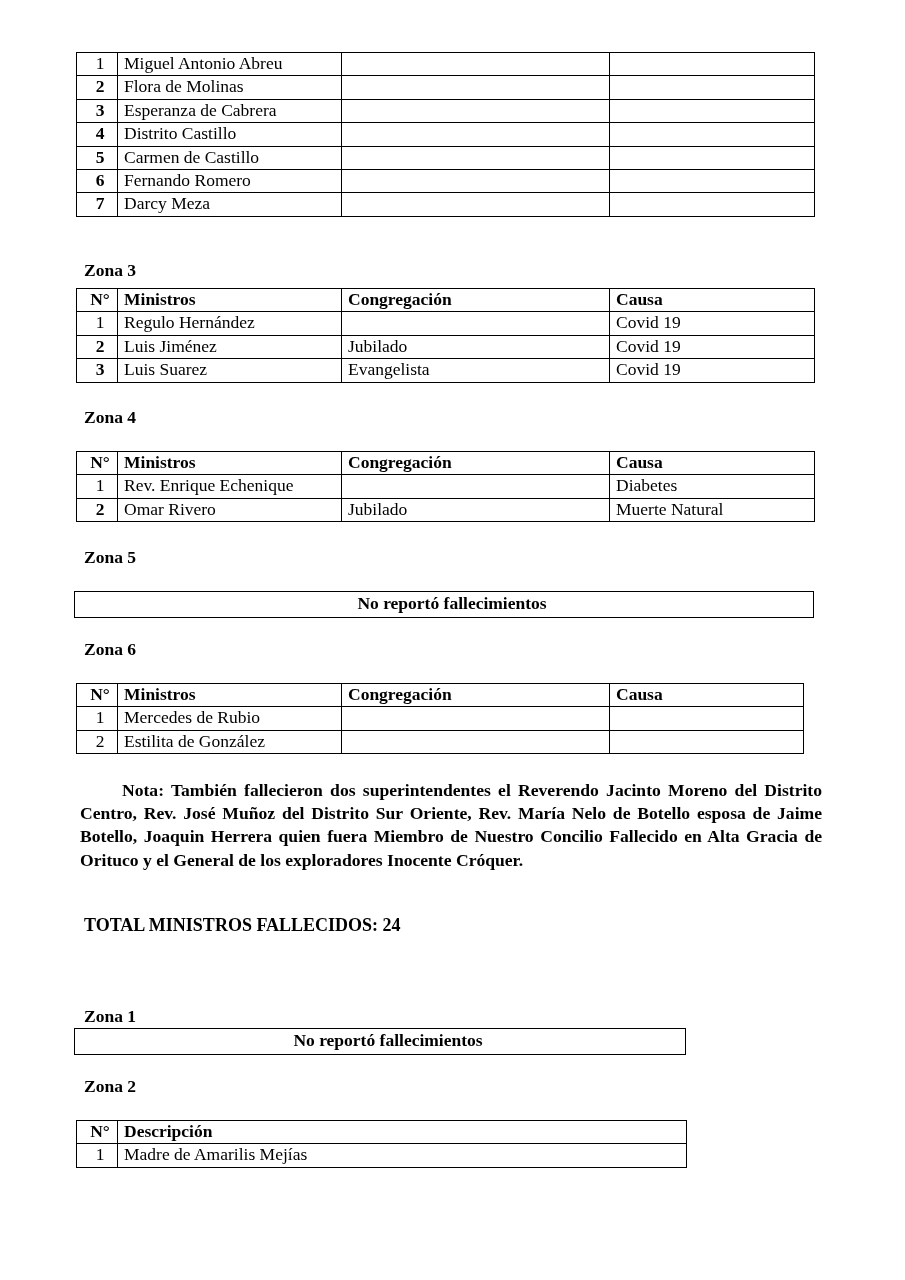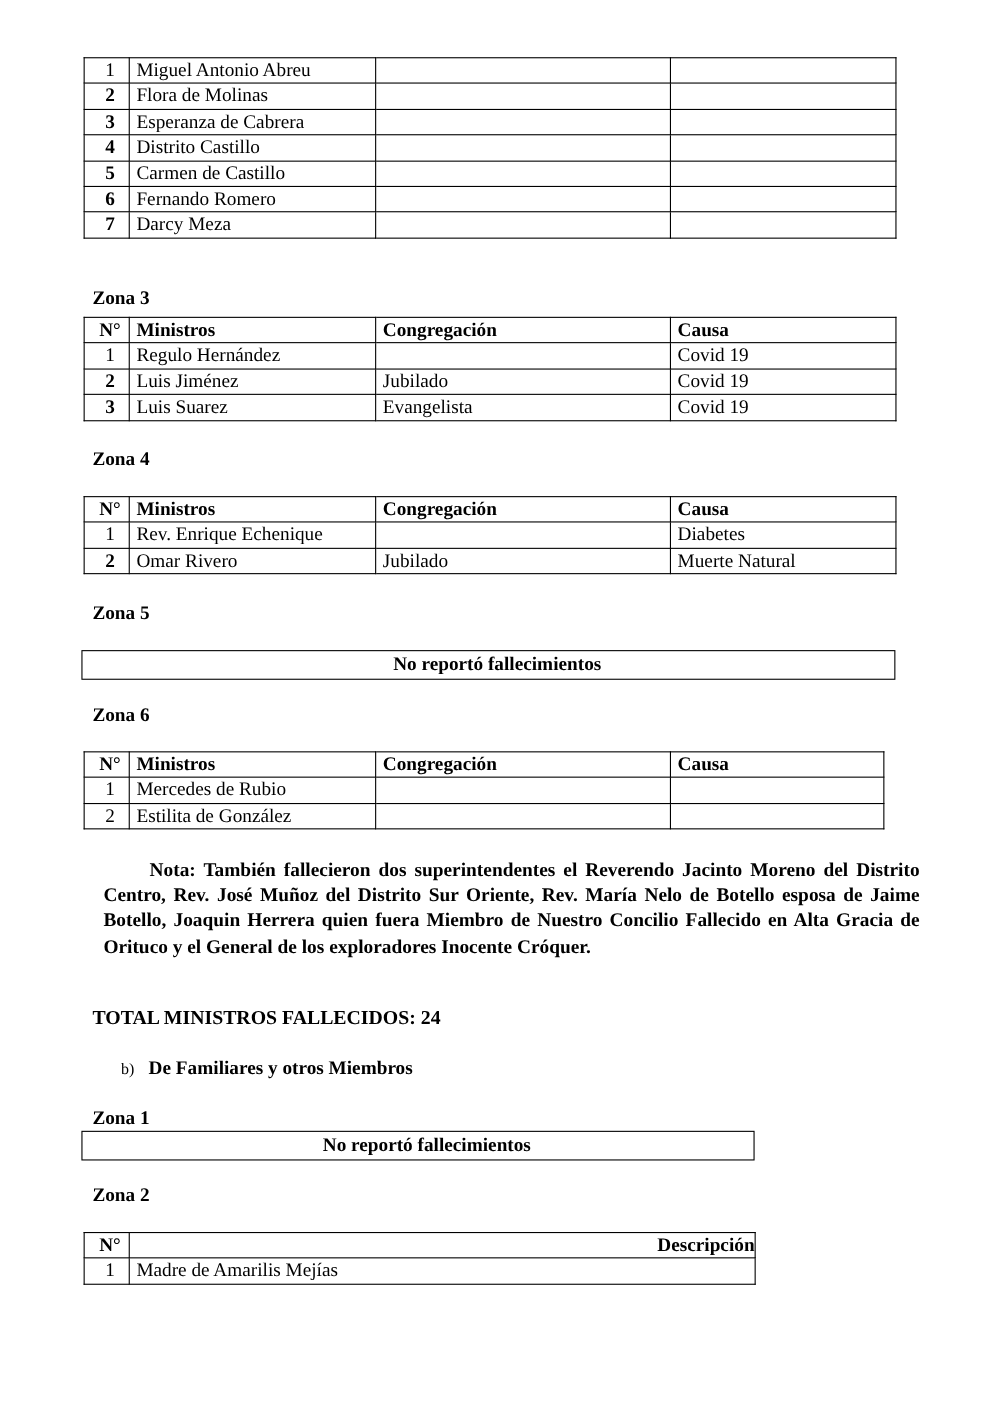--- a/index.html
+++ b/index.html
@@ -40,42 +40,41 @@
     white-space: nowrap;
     overflow: hidden;
   }
   td.num {
     text-align: center;
     padding-left: 0;
   }
   td.num-bold { font-weight: bold; }
   td.hdr { font-weight: bold; }
   td.center-bold {
-    text-align: right;
+    text-align: left;
     font-weight: bold;
   }
 
   
   .zona-heading {
     position: absolute;
     font-weight: bold;
     font-size: 17.5px;
     white-space: nowrap;
   }
 
   
   .nota {
     position: absolute;
     font-weight: bold;
     font-size: 17.6px;
     line-height: 23.2px;
     text-align: justify;
     text-indent: 42px;
     width: 742px;
-    margin-left: 14px;
   }
 
   .total-line {
     position: absolute;
     font-weight: bold;
     font-size: 18px;
     white-space: nowrap;
   }
 
   .subsection {
@@ -261,23 +260,20 @@
         <td></td>
         <td></td>
       </tr>
     </tbody>
   </table>
 
   <div class="nota" style="left:80px; top:779px;">Nota: También fallecieron dos superintendentes el Reverendo Jacinto Moreno del Distrito Centro, Rev. José Muñoz del Distrito Sur Oriente, Rev. María Nelo de Botello esposa de Jaime Botello,  Joaquin Herrera quien fuera Miembro de Nuestro Concilio Fallecido en Alta Gracia de Orituco y el General de los exploradores Inocente Cróquer.</div>
 
   <div class="total-line" style="left:84px; top:915px;">TOTAL MINISTROS FALLECIDOS: 24</div>
 
-  <div class="subsection" style="left:110px; top:960px;">
-    <span class="marker">b)</span><span class="sub-label">De Familiares y otros Miembros</span>
-  </div>
 
   <div class="zona-heading" style="left:84px; top:1006px;">Zona 1</div>
 
   <div class="norep-box" style="left:74px; top:1028px; width:612px;">No reportó fallecimientos</div>
 
   <div class="zona-heading" style="left:84px; top:1076px;">Zona 2</div>
 
   <table class="doc-table" style="left:76px; top:1120px; width:610px;">
     <colgroup>
       <col style="width:41px">

